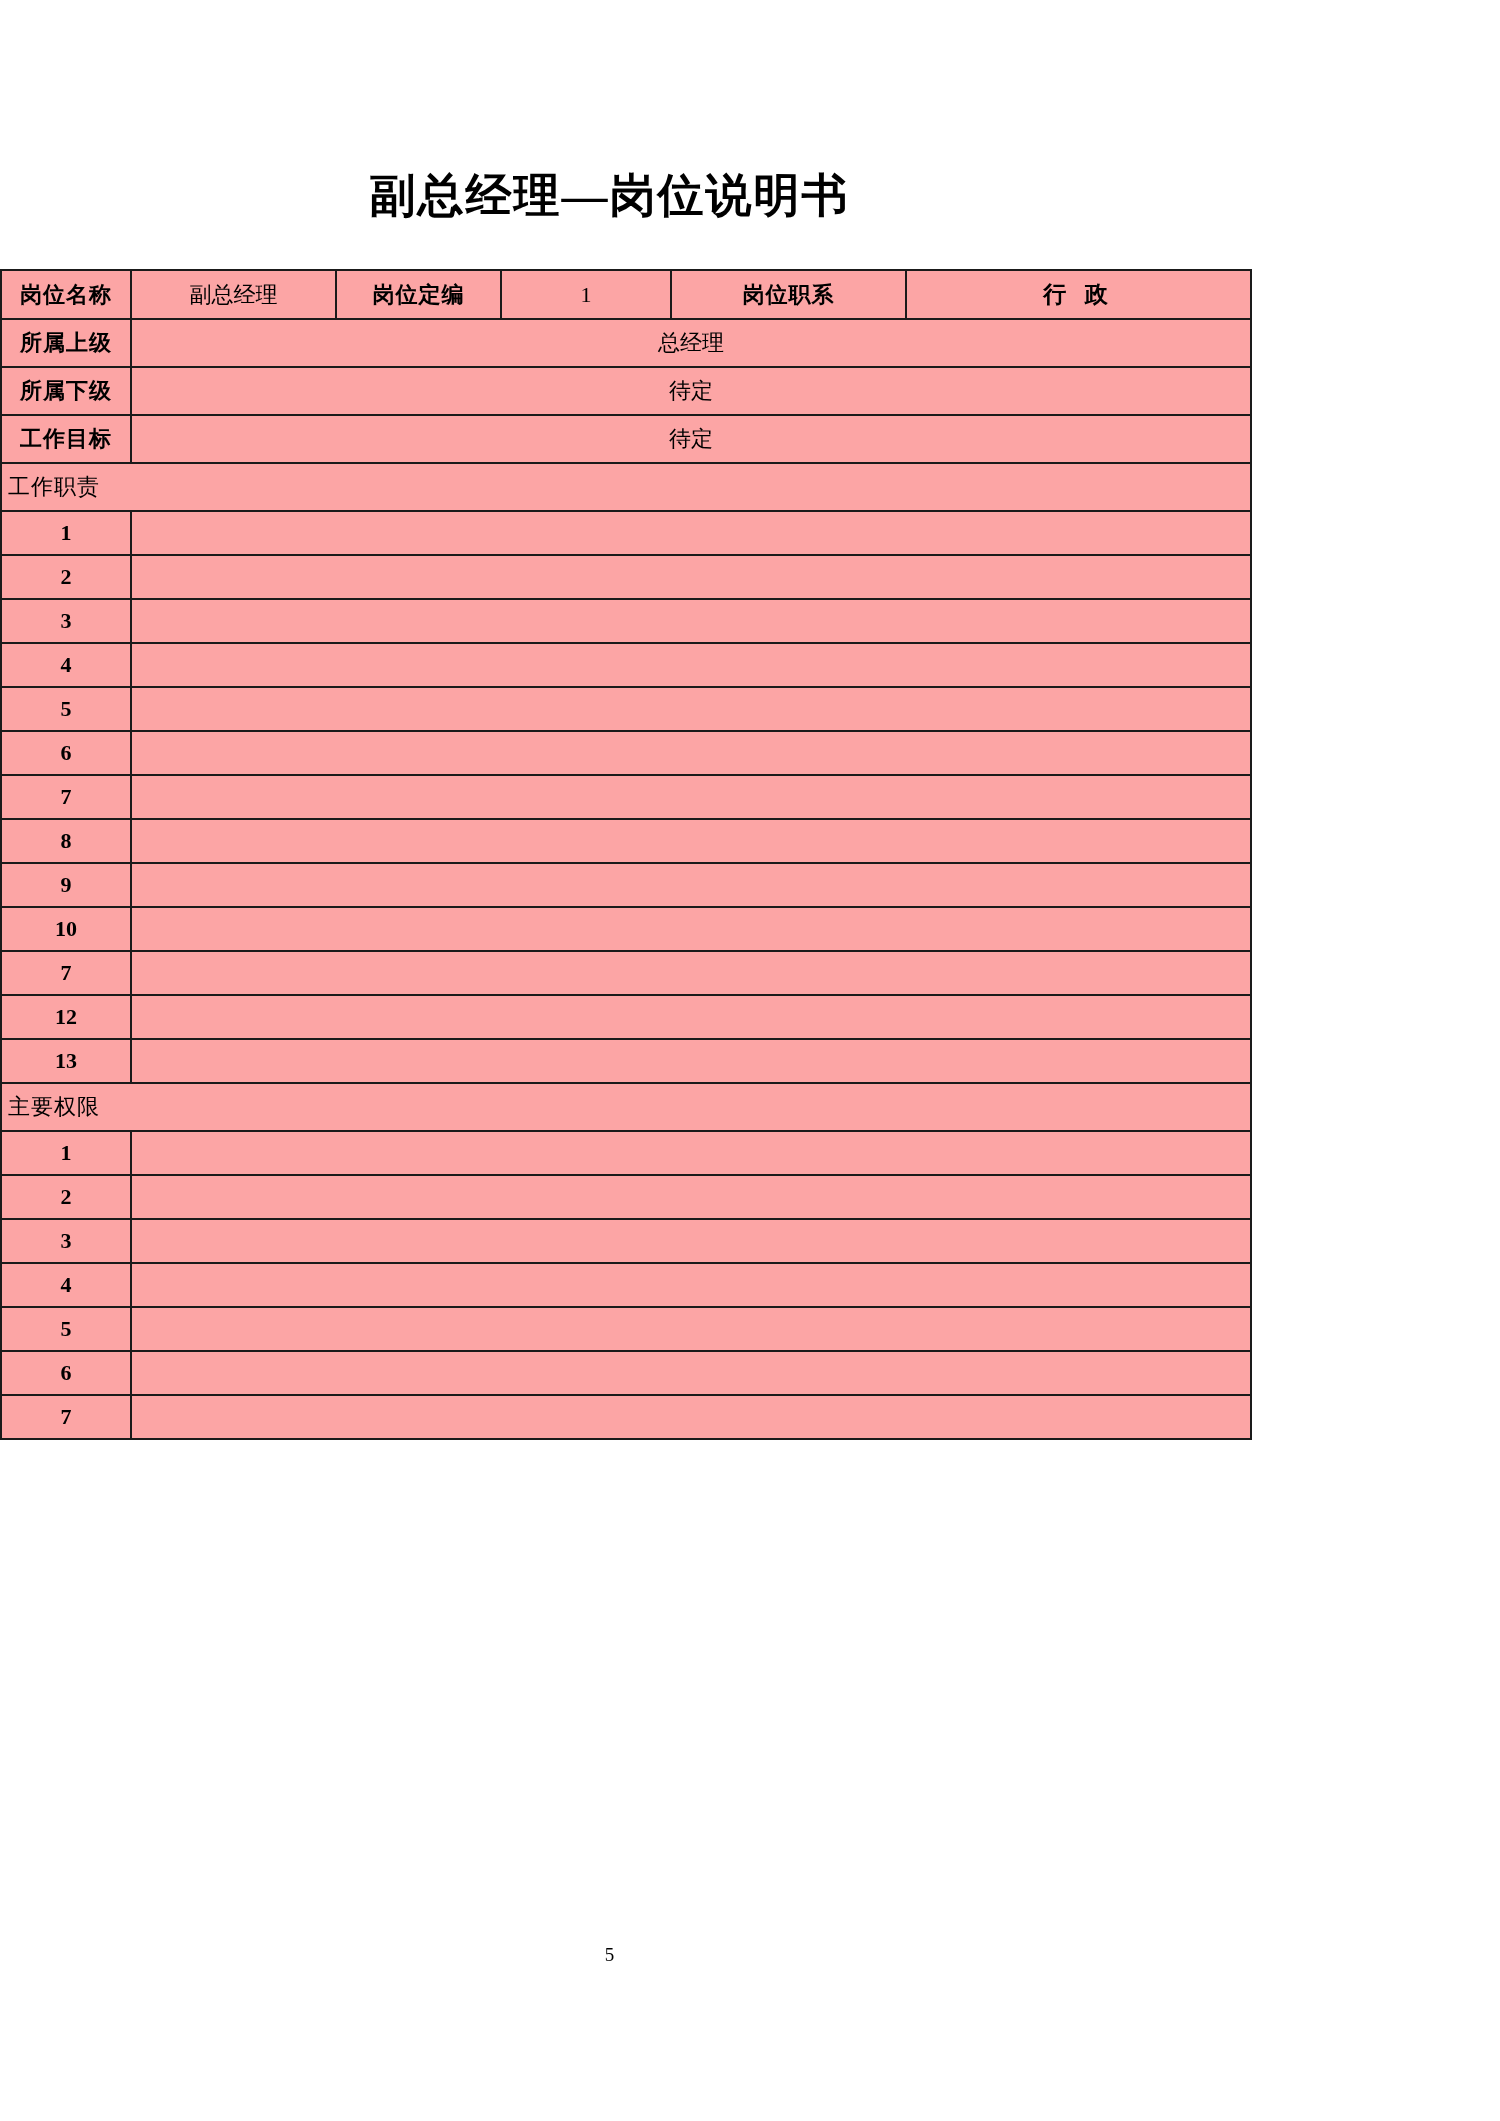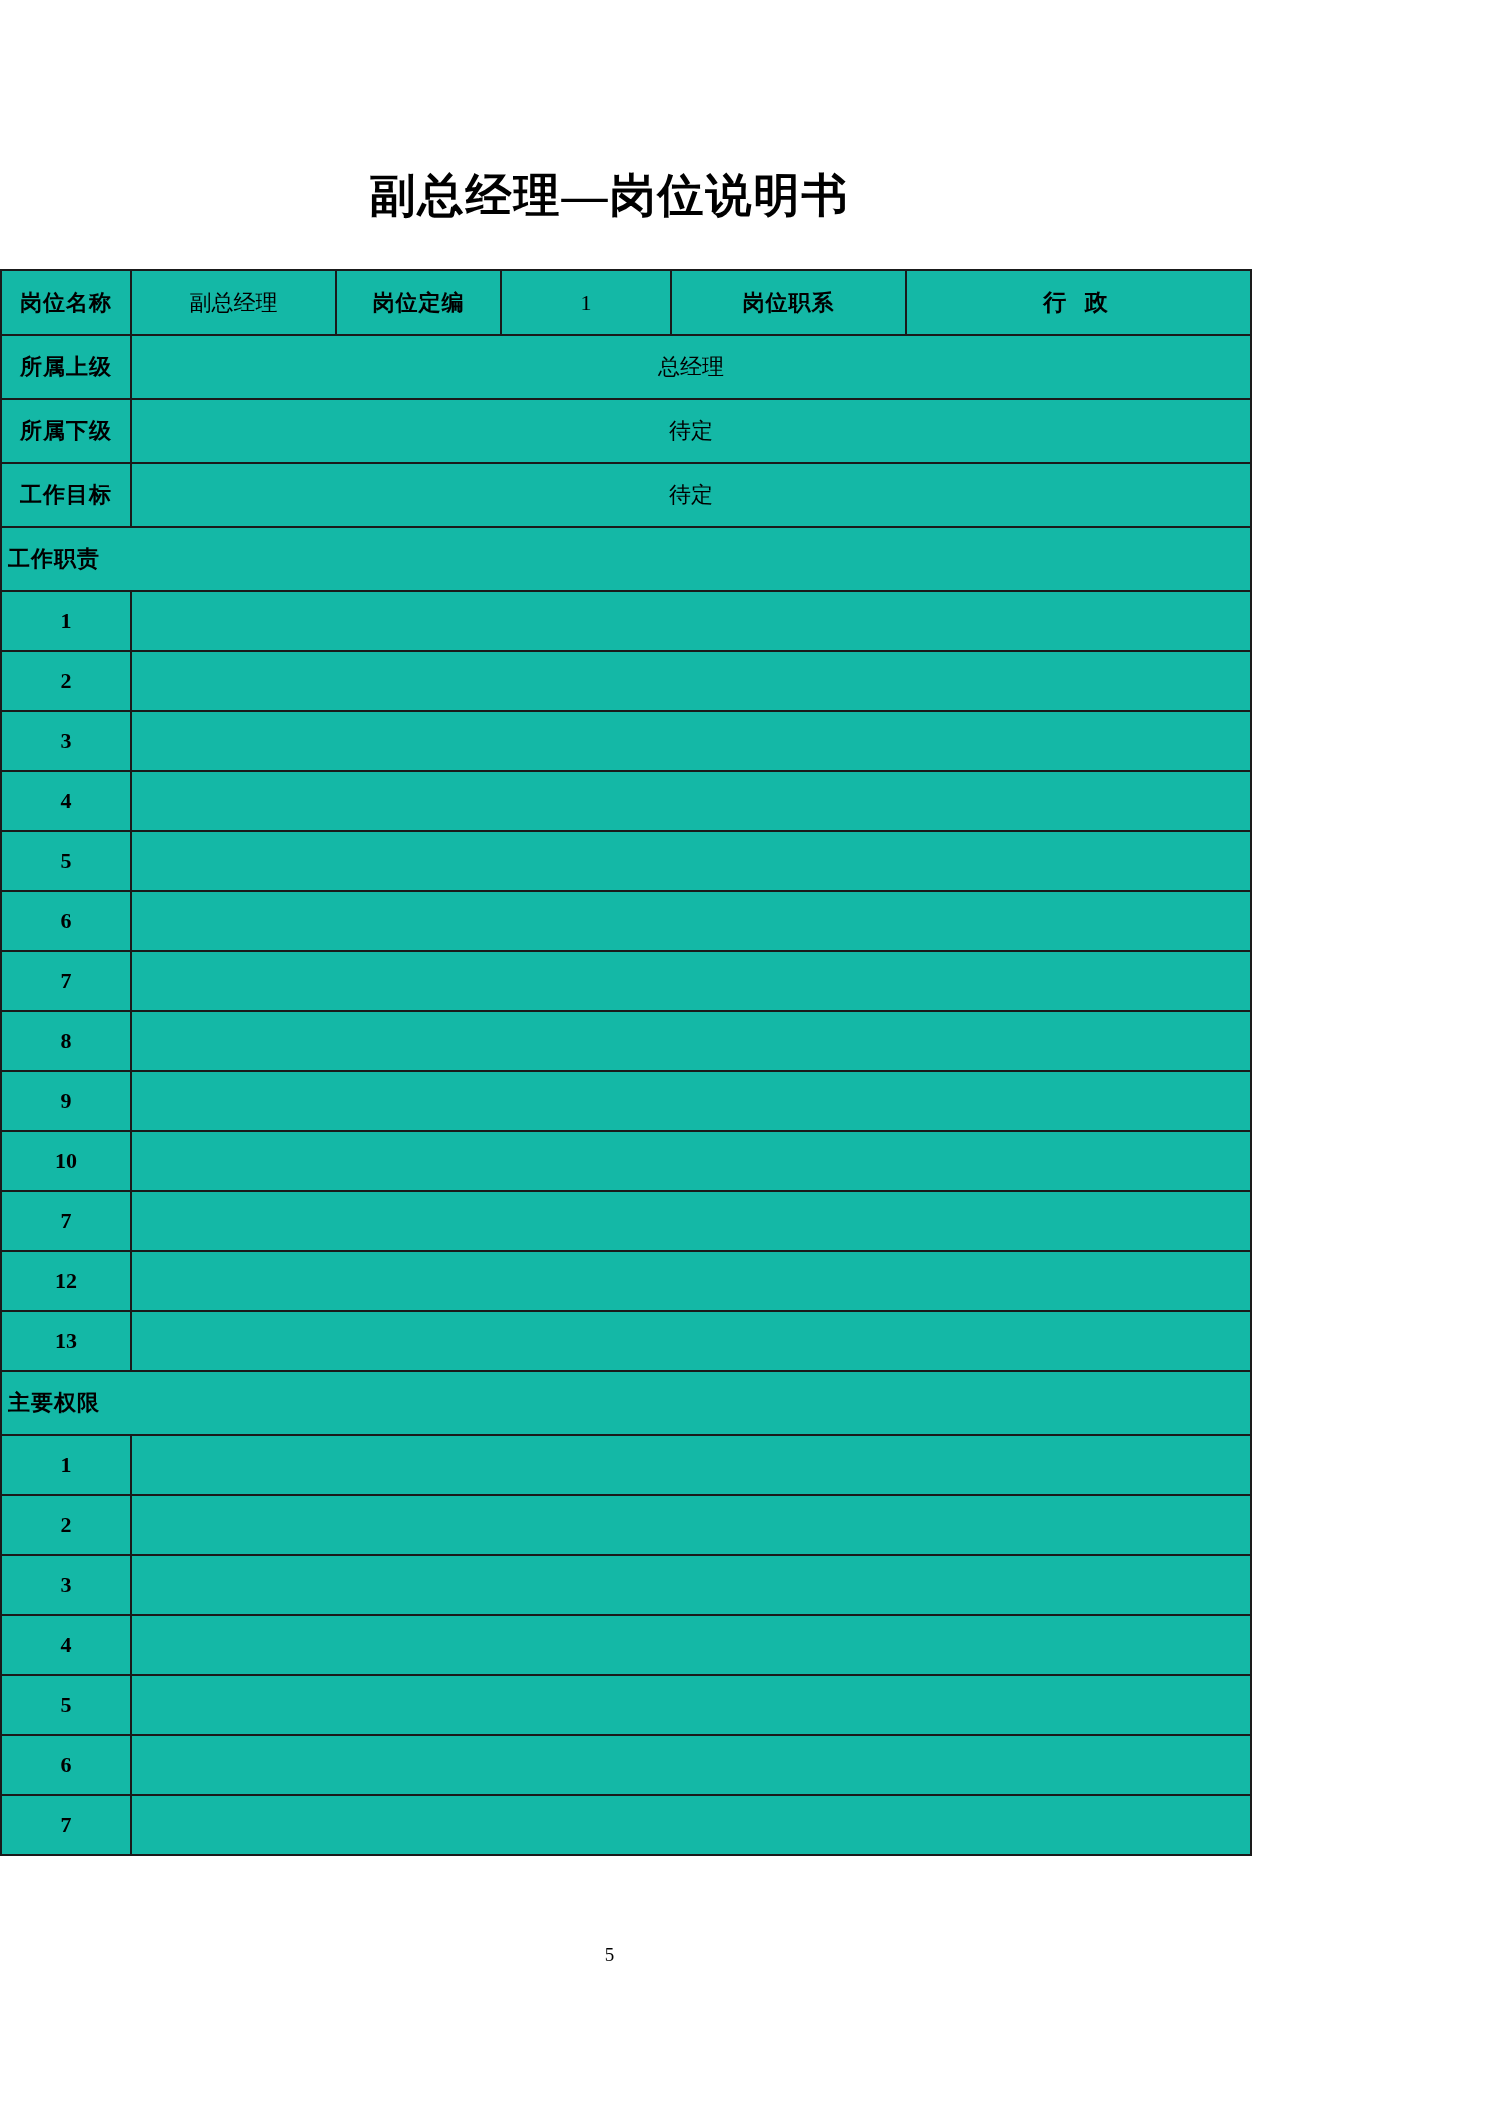--- a/index.html
+++ b/index.html
@@ -42,25 +42,25 @@
 
   table.jd {
     border-collapse: collapse;
     width: 1250px;
     table-layout: fixed;
   }
 
   table.jd td {
     border: 2px solid #1a1a1a;
     height: 39px;
-    padding: 16px 6px;
+    padding: 8px 6px;
     font-size: 22px;
     vertical-align: middle;
     box-sizing: border-box;
-    background: #14b8a6;
+    background: #fca5a5;
   }
 
   
   .lbl {
     text-align: center;
     font-weight: bold;
     font-family: "Liberation Sans", "DejaVu Sans", sans-serif;
     font-size: 23px;
     letter-spacing: 1px;
   }
@@ -84,21 +84,21 @@
     letter-spacing: 6px;
     font-weight: bold;
     font-family: "Liberation Sans", "DejaVu Sans", sans-serif;
     font-size: 23px;
     margin-top: 33px;
   }
 
   .section-head {
     text-align: left;
     padding-left: 14px;
-    font-weight: bold;
+    font-weight: normal;
     font-family: "Liberation Sans", "DejaVu Sans", sans-serif;
     font-size: 23px;
     letter-spacing: 1px;
     height: 48px;
   }
 
   .num {
     text-align: center;
     font-weight: bold;
     font-family: "Liberation Serif", "DejaVu Serif", serif;

